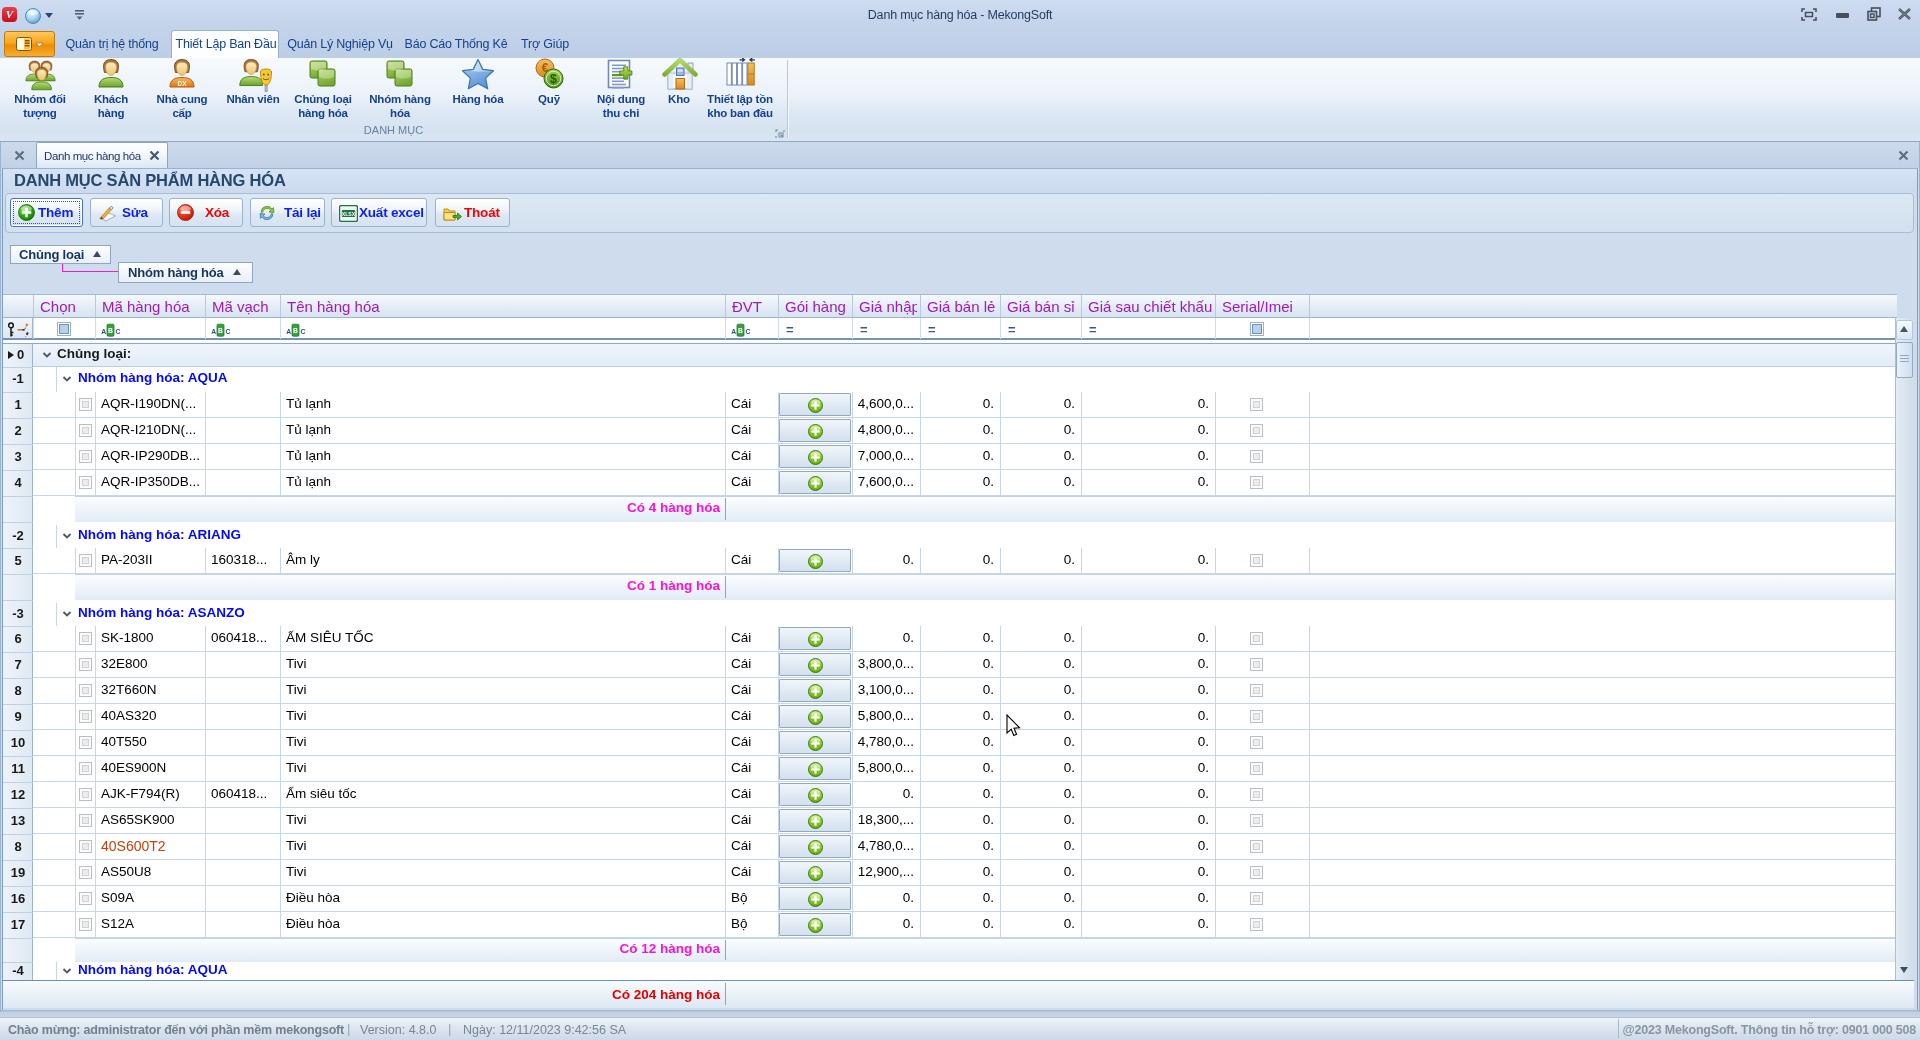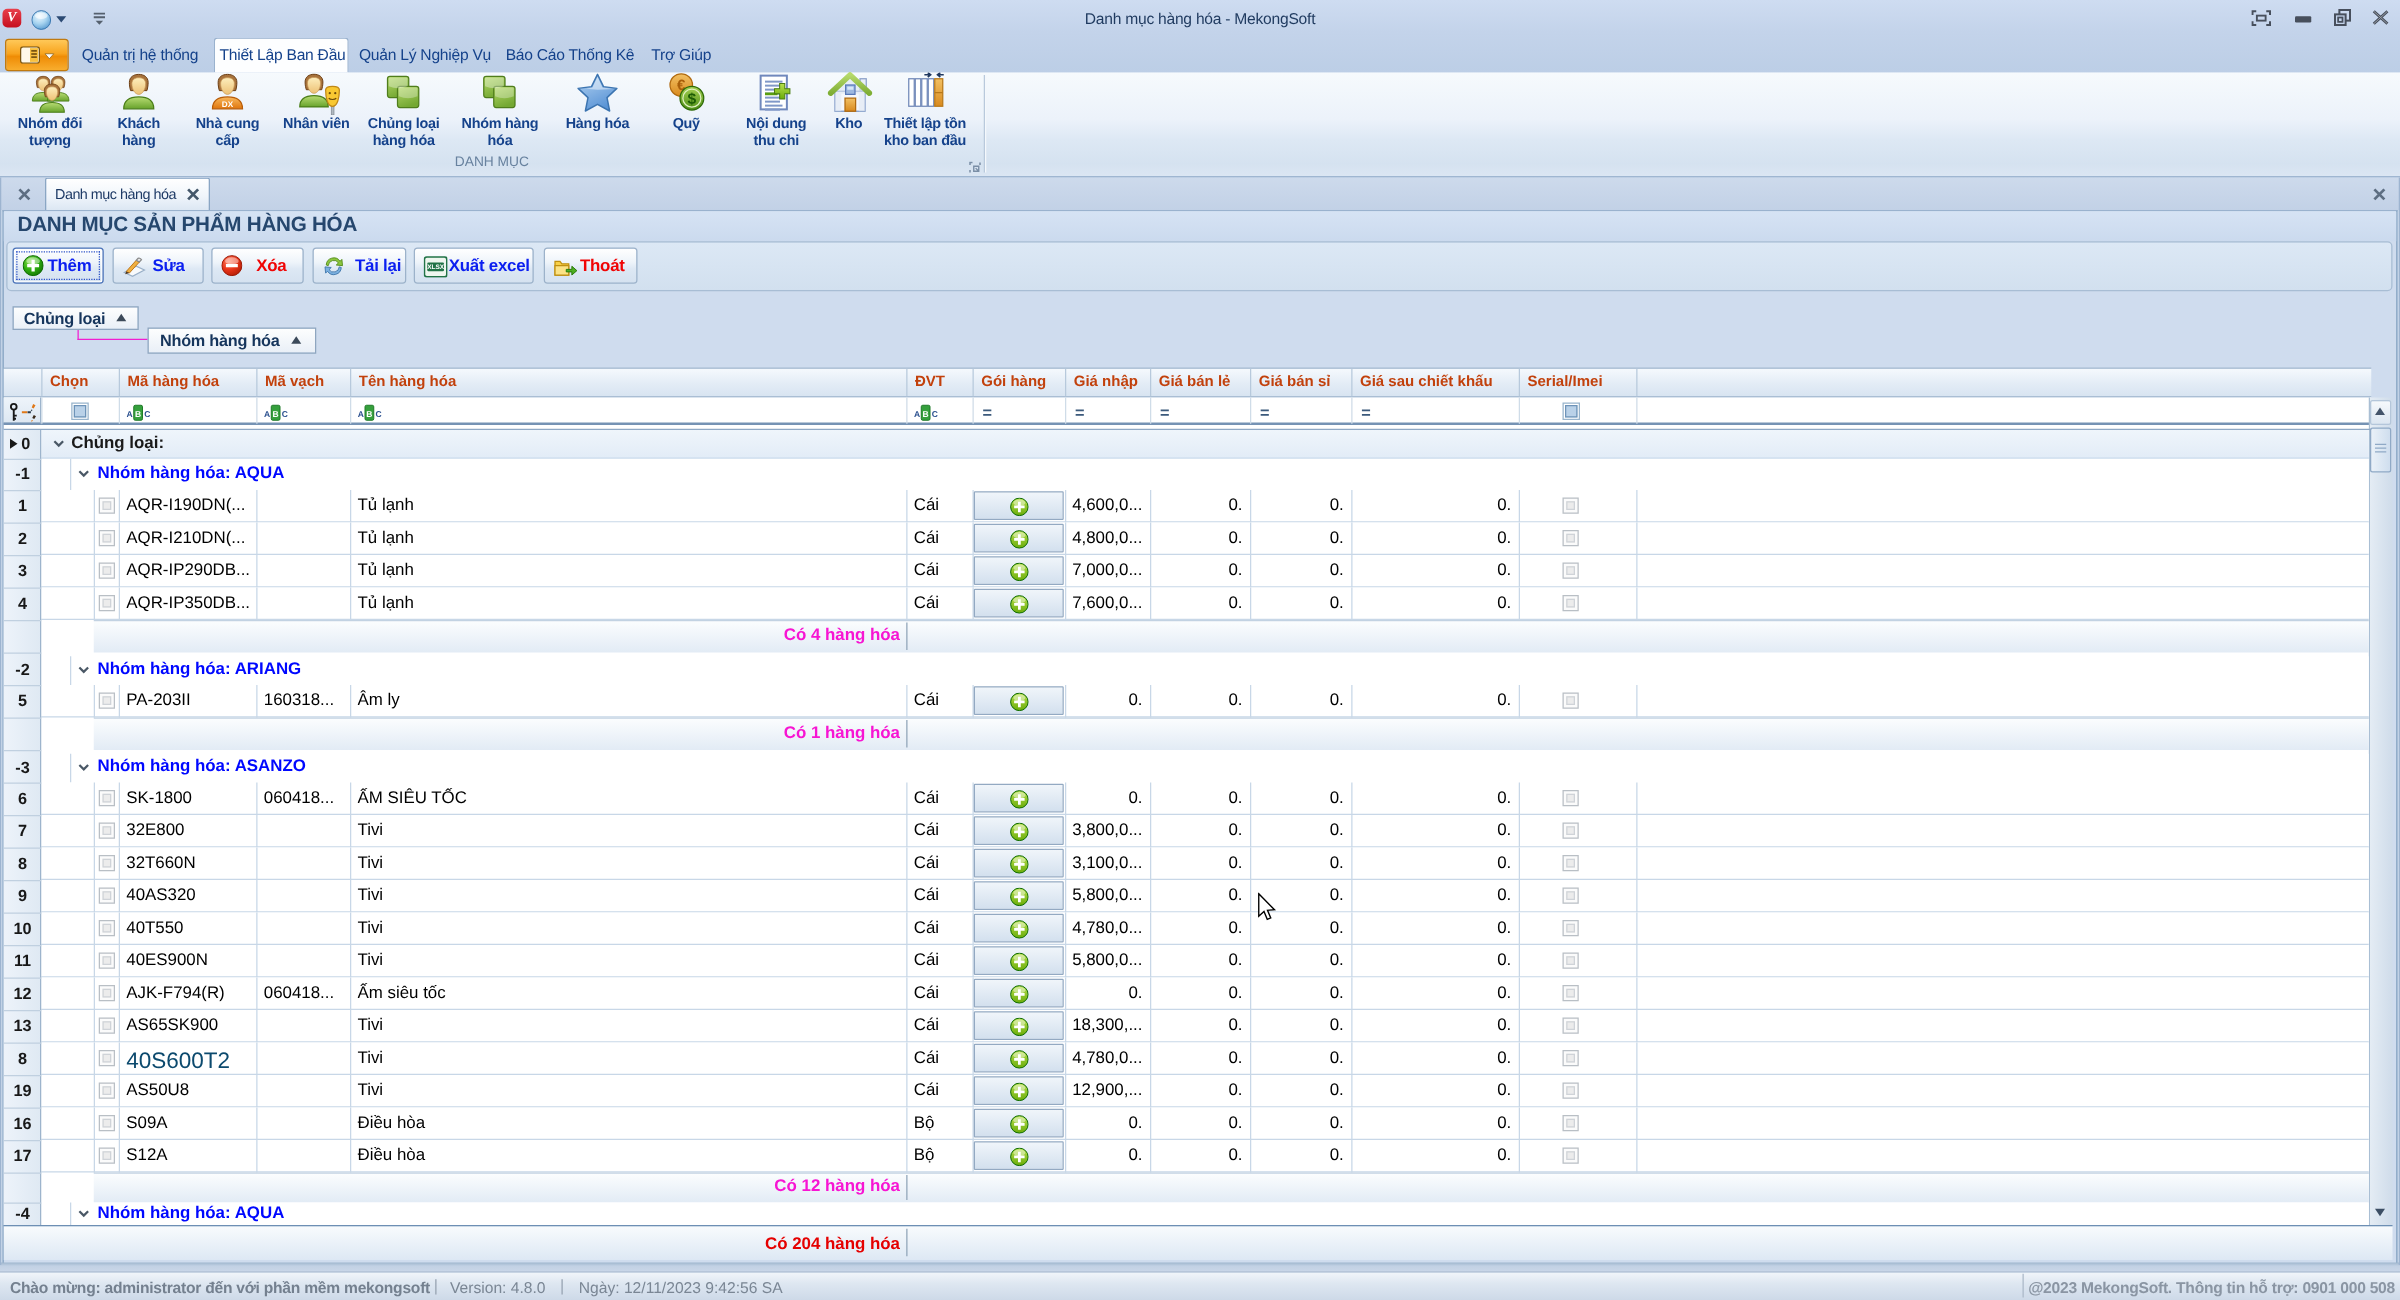--- a/index.html
+++ b/index.html
@@ -1,18 +1,18 @@
 <!DOCTYPE html>
 <html><head><meta charset="utf-8"><title>Danh mục hàng hóa - MekongSoft</title>
 <style>
 *{margin:0;padding:0;box-sizing:border-box}
 html,body{width:1920px;height:1040px;overflow:hidden;font-family:"Liberation Sans",sans-serif;background:#cfdcee}
 .abs{position:absolute}
 .nav{color:#15428b}
-.hdrtxt{font-weight:bold;color:#c2410c;font-size:12px}
+.hdrtxt{font-weight:normal;color:#a21caf;font-size:15px}
 .btn{position:absolute;height:29px;border:1px solid #9cb2ca;border-radius:3px;background:linear-gradient(180deg,#ffffff,#eef4fa 40%,#dde8f4 60%,#d5e2f0);display:flex;align-items:center;font-weight:bold;font-size:14.5px}
 .gbtn{position:absolute;border:1px solid #8fa6c0;background:linear-gradient(180deg,#fdfefe,#e9eff7);font-weight:bold;font-size:13px;letter-spacing:-0.2px;color:#16355c;display:flex;align-items:center}
 </style></head>
 <body>
 <svg width="0" height="0" style="position:absolute">
 <defs>
 <linearGradient id="gsh_g" x1="0" y1="0" x2="0" y2="1">
         <stop offset="0" stop-color="#b8dc74"></stop>
         <stop offset="1" stop-color="#68a32c"></stop>
       </linearGradient>
@@ -864,21 +864,21 @@
 <div class="abs" style="left:778px;top:834px;width:1px;height:26px;background:#c8d7e7"></div>
 <div class="abs" style="left:852px;top:834px;width:1px;height:26px;background:#c8d7e7"></div>
 <div class="abs" style="left:920px;top:834px;width:1px;height:26px;background:#c8d7e7"></div>
 <div class="abs" style="left:1000px;top:834px;width:1px;height:26px;background:#c8d7e7"></div>
 <div class="abs" style="left:1081px;top:834px;width:1px;height:26px;background:#c8d7e7"></div>
 <div class="abs" style="left:1215px;top:834px;width:1px;height:26px;background:#c8d7e7"></div>
 <div class="abs" style="left:1309px;top:834px;width:1px;height:26px;background:#c8d7e7"></div>
 <div style="position:absolute;left:79px;top:840px;width:13px;height:13px;border:1px solid #b9bfc5;background:#fbfbfb;padding:2px">
     <div style="width:7px;height:7px;border:1px solid #cfd3d8;background:#ececec"></div>
   </div>
-<div class="abs" style="left:101px;top:838px;width:100px;overflow:hidden;white-space:nowrap;font-size:18px;color:#0c4a6e">40S600T2</div>
+<div class="abs" style="left:101px;top:838px;width:100px;overflow:hidden;white-space:nowrap;font-size:14px;color:#c2410c">40S600T2</div>
 <div class="abs" style="left:286px;top:838px;width:430px;overflow:hidden;white-space:nowrap;font-size:13.5px;color:#000">Tivi</div>
 <div class="abs" style="left:731px;top:838px;font-size:13.5px;color:#000">Cái</div>
 <div style="position:absolute;left:779px;top:835px;width:72px;height:23px;border:1px solid #93a9c2;background:linear-gradient(180deg,#f0f5fa,#d3e0ee);border-radius:1px">
     <svg style="position:absolute;left:28px;top:4px" width="15" height="15" viewBox="0 0 15 15">
     <circle cx="7.5" cy="7.5" r="7.0" fill="url(#limeorb)" stroke="#0e6b02" stroke-width="0.8"></circle>
     <ellipse cx="7.5" cy="4.2" rx="4.8" ry="2.5500000000000003" fill="#fff" opacity="0.45"></ellipse>
     <line x1="3.3" y1="7.5" x2="11.7" y2="7.5" stroke="#fff" stroke-width="2.2"></line>
       <line x1="7.5" y1="3.3" x2="7.5" y2="11.7" stroke="#fff" stroke-width="2.2"></line>
     </svg>
   </div>

